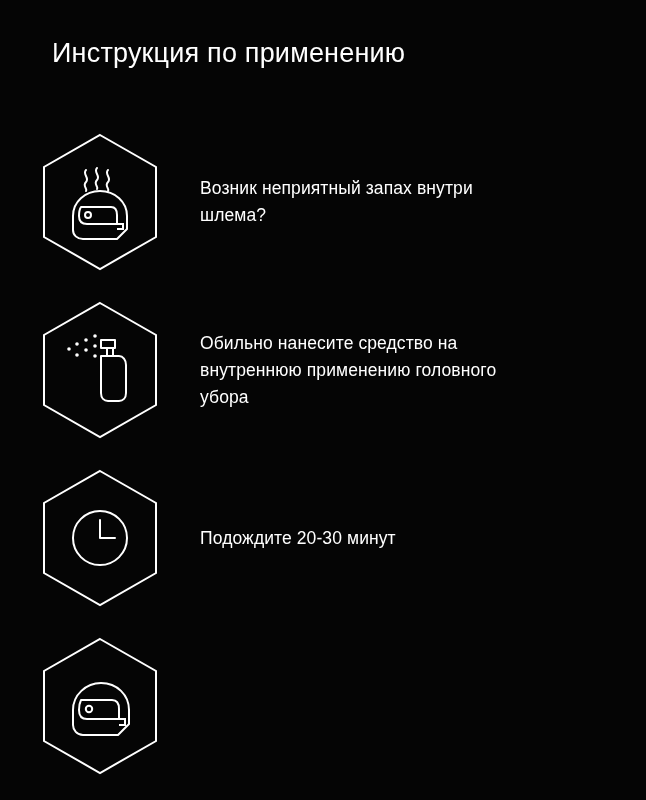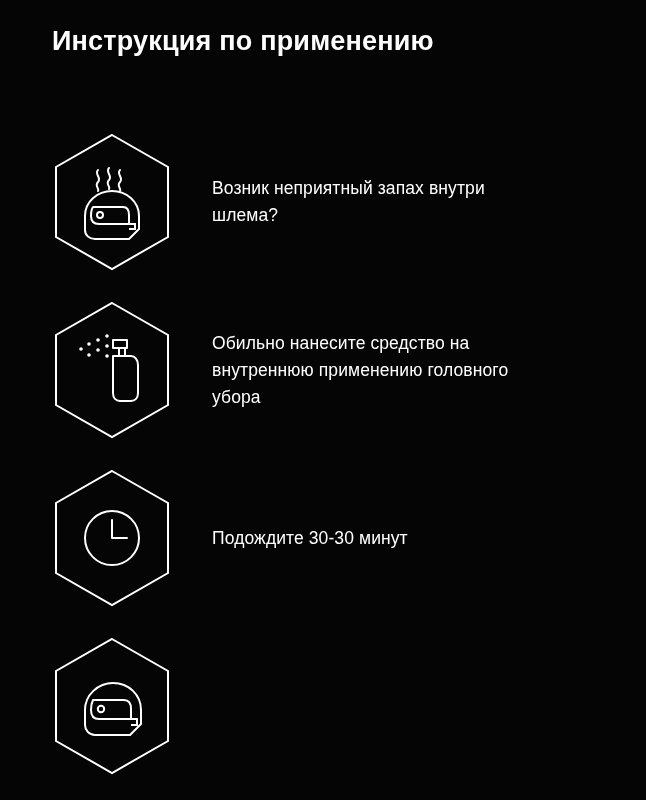--- a/index.html
+++ b/index.html
@@ -16,39 +16,38 @@
   }
   .page {
     position: relative;
     width: 646px;
     height: 800px;
     background: #050505;
   }
   .title {
     position: absolute;
     left: 52px;
-    top: 26px;
+    top: 38px;
     font-size: 27px;
-    font-weight: bold;
+    font-weight: normal;
     letter-spacing: 0.2px;
     color: #ffffff;
     white-space: nowrap;
   }
   .steps {
     position: absolute;
     left: 0;
     top: 118px;
     width: 646px;
   }
   .step {
     display: flex;
     align-items: center;
     width: 574px;
     height: 168px;
-    margin-left: 12px;
   }
   .hex-wrap {
     width: 200px;
     min-width: 200px;
     display: flex;
     justify-content: center;
     align-items: center;
   }
   .hex {
     position: relative;
@@ -124,21 +123,21 @@
     <div class="step">
       <div class="hex-wrap">
         <div class="hex">
           <svg width="122" height="140" viewBox="0 0 122 140" fill="none" xmlns="http://www.w3.org/2000/svg">
             <polygon points="61,3 117,35 117,105 61,137 5,105 5,35" stroke="#ffffff" stroke-width="2" fill="none"></polygon>
             <circle cx="61" cy="70" r="27" stroke="#ffffff" stroke-width="2" fill="none"></circle>
             <path d="M61 52 L61 70 L76 70" stroke="#ffffff" stroke-width="2" fill="none" stroke-linecap="round" stroke-linejoin="round"></path>
           </svg>
         </div>
       </div>
-      <div class="step-text">Подождите 30-30 минут</div>
+      <div class="step-text">Подождите 20-30 минут</div>
     </div>
 
     <div class="step">
       <div class="hex-wrap">
         <div class="hex">
           <svg width="122" height="140" viewBox="0 0 122 140" fill="none" xmlns="http://www.w3.org/2000/svg">
             <polygon points="61,3 117,35 117,105 61,137 5,105 5,35" stroke="#ffffff" stroke-width="2" fill="none"></polygon>
             <path d="M34 74 c0 -15 13 -27 28 -27 c16 0 28 12 28 27 l0 14 -11 11 -35 0 c-6 0 -10 -5 -10 -10 z" stroke="#ffffff" stroke-width="2" fill="none" stroke-linejoin="round"></path>
             <path d="M40 74 c0 -6 2 -10 2 -10 l31 0 c5 0 7 4 7 9 l0 10 -32 0 c-5 0 -8 -3 -8 -9 z" stroke="#ffffff" stroke-width="2" fill="none" stroke-linejoin="round"></path>
             <circle cx="50" cy="73" r="3.2" stroke="#ffffff" stroke-width="2" fill="none"></circle>

